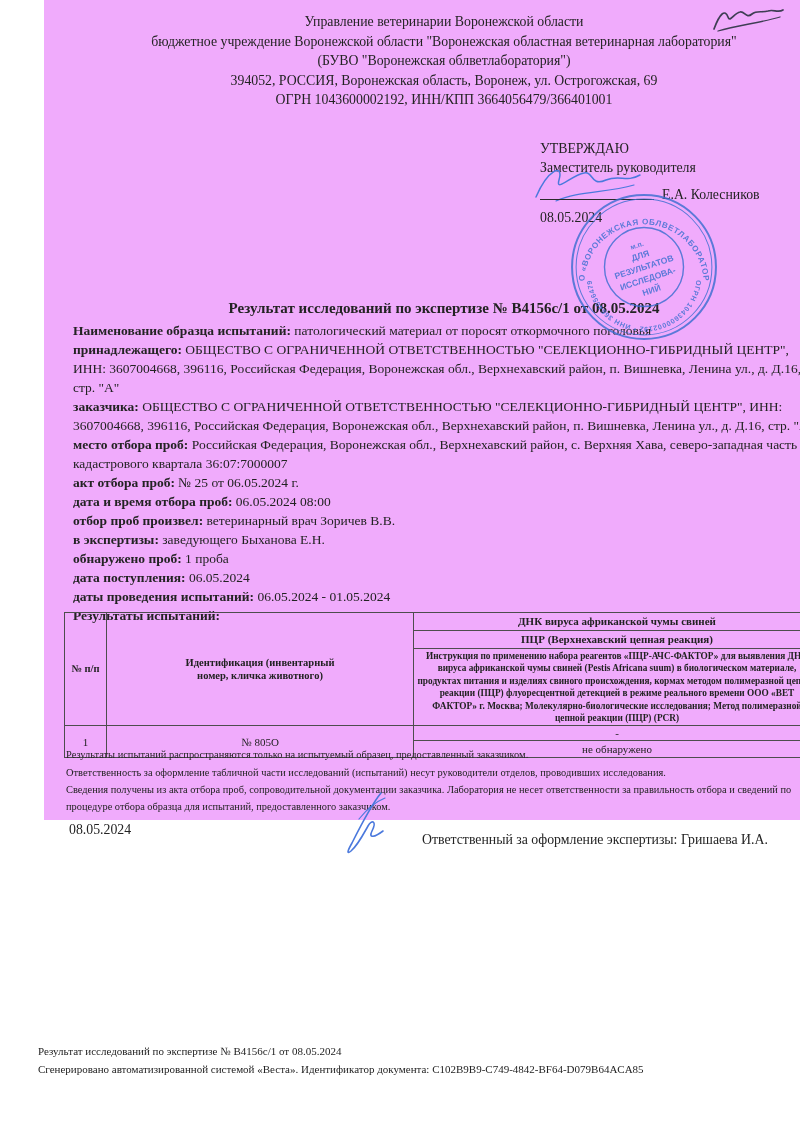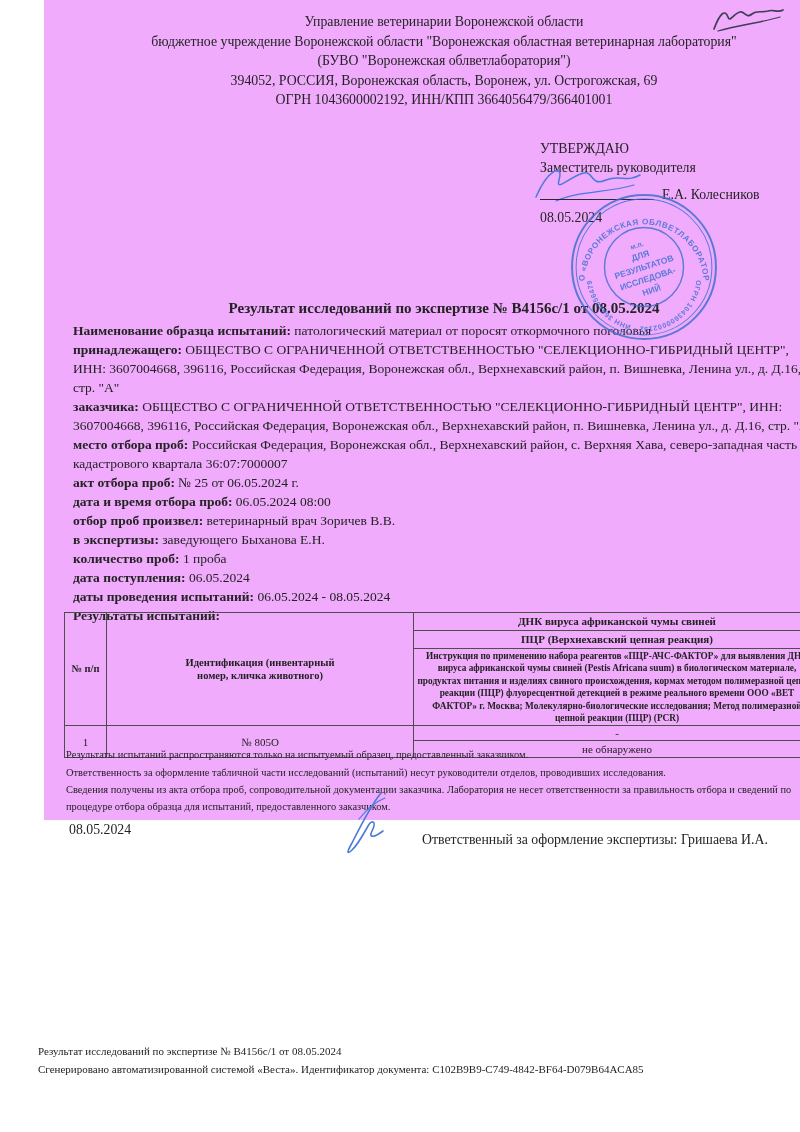--- a/index.html
+++ b/index.html
@@ -124,23 +124,23 @@
 
   <div class="fields">
     <p><span class="lbl">Наименование образца испытаний:</span> <span>патологический материал от поросят откормочного поголовья</span></p>
     <p><span class="lbl">принадлежащего:</span> <span>ОБЩЕСТВО С ОГРАНИЧЕННОЙ ОТВЕТСТВЕННОСТЬЮ "СЕЛЕКЦИОННО-ГИБРИДНЫЙ ЦЕНТР", ИНН: 3607004668, 396116, Российская Федерация, Воронежская обл., Верхнехавский район, п. Вишневка, Ленина ул., д. Д.16, стр. "А"</span></p>
     <p><span class="lbl">заказчика:</span> <span>ОБЩЕСТВО С ОГРАНИЧЕННОЙ ОТВЕТСТВЕННОСТЬЮ "СЕЛЕКЦИОННО-ГИБРИДНЫЙ ЦЕНТР", ИНН: 3607004668, 396116, Российская Федерация, Воронежская обл., Верхнехавский район, п. Вишневка, Ленина ул., д. Д.16, стр. "А"</span></p>
     <p><span class="lbl">место отбора проб:</span> <span>Российская Федерация, Воронежская обл., Верхнехавский район, с. Верхняя Хава, северо-западная часть кадастрового квартала 36:07:7000007</span></p>
     <p><span class="lbl">акт отбора проб:</span> <span>№ 25 от 06.05.2024 г.</span></p>
     <p><span class="lbl">дата и время отбора проб:</span> <span>06.05.2024 08:00</span></p>
     <p><span class="lbl">отбор проб произвел:</span> <span>ветеринарный врач Зоричев В.В.</span></p>
     <p><span class="lbl">в экспертизы:</span> <span>заведующего Быханова Е.Н.</span></p>
-    <p><span class="lbl">количество проб:</span> <span>1 проба</span></p>
+    <p><span class="lbl">обнаружено проб:</span> <span>1 проба</span></p>
     <p><span class="lbl">дата поступления:</span> <span>06.05.2024</span></p>
-    <p><span class="lbl">даты проведения испытаний:</span> <span>06.05.2024 - 08.05.2024</span></p>
+    <p><span class="lbl">даты проведения испытаний:</span> <span>06.05.2024 - 01.05.2024</span></p>
     <p><span class="lbl">Результаты испытаний:</span></p>
   </div>
 
   <table class="rtab">
     <tbody>
         <tr>
       <td class="c1 vc" rowspan="3">№ п/п</td>
       <td class="c2 vc" rowspan="3">
         <span class="narrow">Идентификация (инвентарный номер, кличка животного)</span>
       </td>

